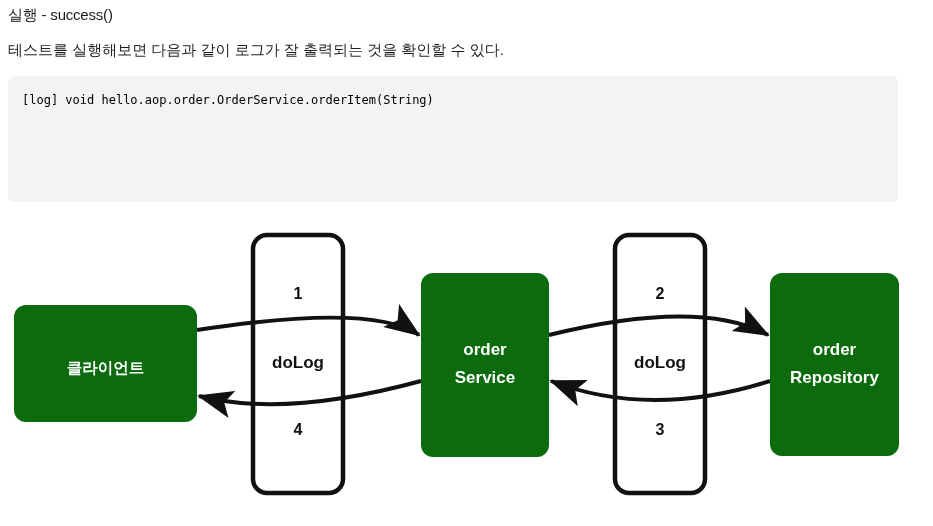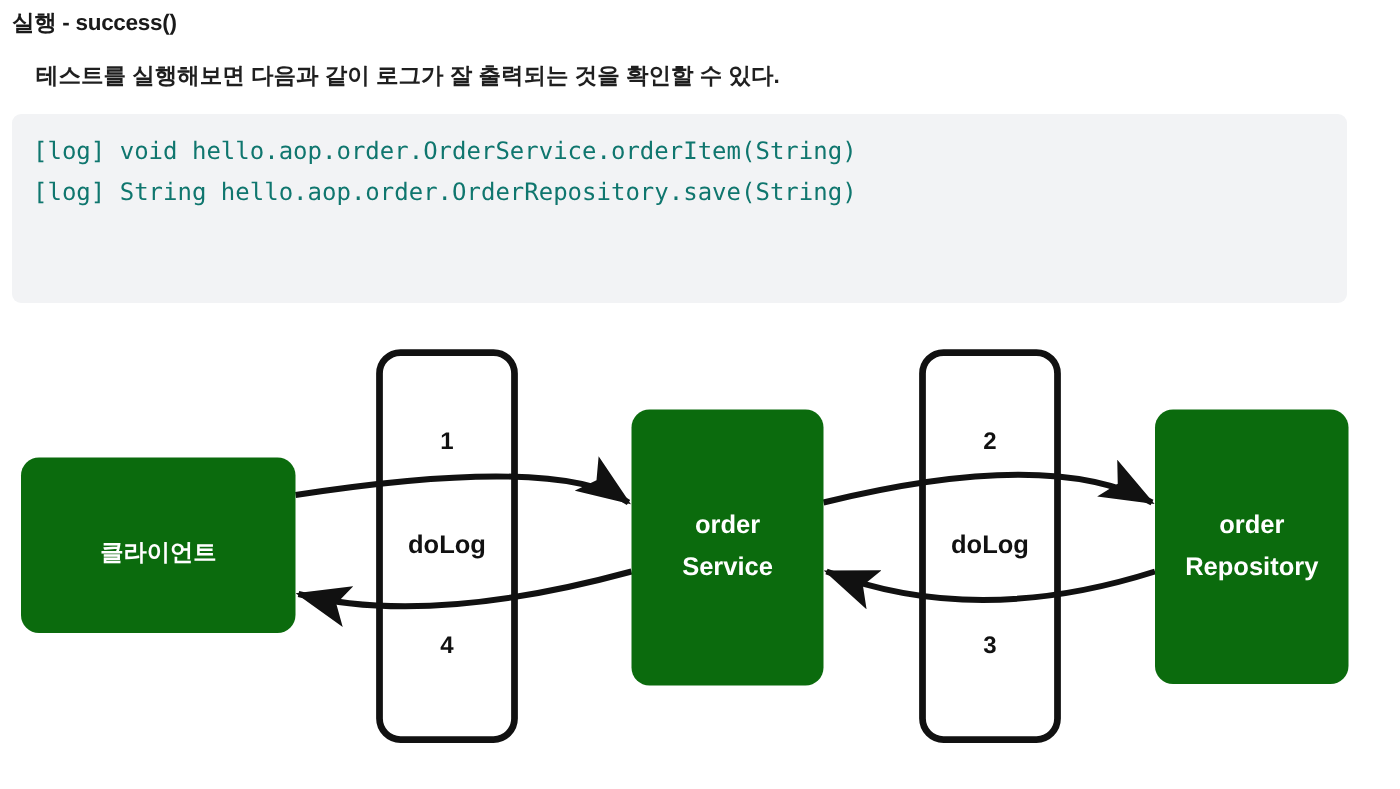--- a/index.html
+++ b/index.html
@@ -15,53 +15,52 @@
     font-family: "Liberation Sans", "DejaVu Sans", sans-serif;
     color: #1b1b1b;
   }
 
   
   .doc-title {
     position: absolute;
     left: 8px;
     top: 6px;
     font-size: 15px;
-    font-weight: bold;
+    font-weight: normal;
     letter-spacing: -0.2px;
     color: #1a1a1a;
     white-space: nowrap;
   }
   .doc-paragraph {
     position: absolute;
     left: 8px;
     top: 41px;
     font-size: 15px;
-    font-weight: bold;
+    font-weight: normal;
     color: #1f1f1f;
     white-space: nowrap;
-    margin-left: 16px;
   }
 
   
   .code-block {
     position: absolute;
     left: 8px;
     top: 76px;
     width: 890px;
     height: 126px;
     background: #f2f3f5;
     border-radius: 6px;
     box-sizing: border-box;
     padding: 11px 14px 0 14px;
   }
   .code-line {
     font-family: "DejaVu Sans Mono", "Liberation Mono", monospace;
-    font-size: 16px;
+    font-size: 12px;
     line-height: 27px;
-    color: #0f766e;
+    color: #000000;
     white-space: pre;
   }
 
   
   .diagram {
     position: absolute;
     left: 0;
     top: 215px;
     width: 933px;
     height: 311px;
@@ -91,21 +90,20 @@
 </style>
 </head>
 <body>
 
 <div class="doc-title">실행 - success()</div>
 
 <div class="doc-paragraph">테스트를 실행해보면 다음과 같이 로그가 잘 출력되는 것을 확인할 수 있다.</div>
 
 <div class="code-block">
   <div class="code-line">[log] void hello.aop.order.OrderService.orderItem(String)</div>
-  <div class="code-line">[log] String hello.aop.order.OrderRepository.save(String)</div>
 </div>
 
 <div class="diagram">
   <svg width="933" height="311" viewBox="0 0 933 311" xmlns="http://www.w3.org/2000/svg">
     <defs>
       <marker id="arrowhead" markerWidth="9" markerHeight="7" refX="8.5" refY="3.5" orient="auto" markerUnits="strokeWidth">
         <path d="M0,0 L9,3.5 L0,7 L2,3.5 Z" fill="#111111"></path>
       </marker>
     </defs>
 

